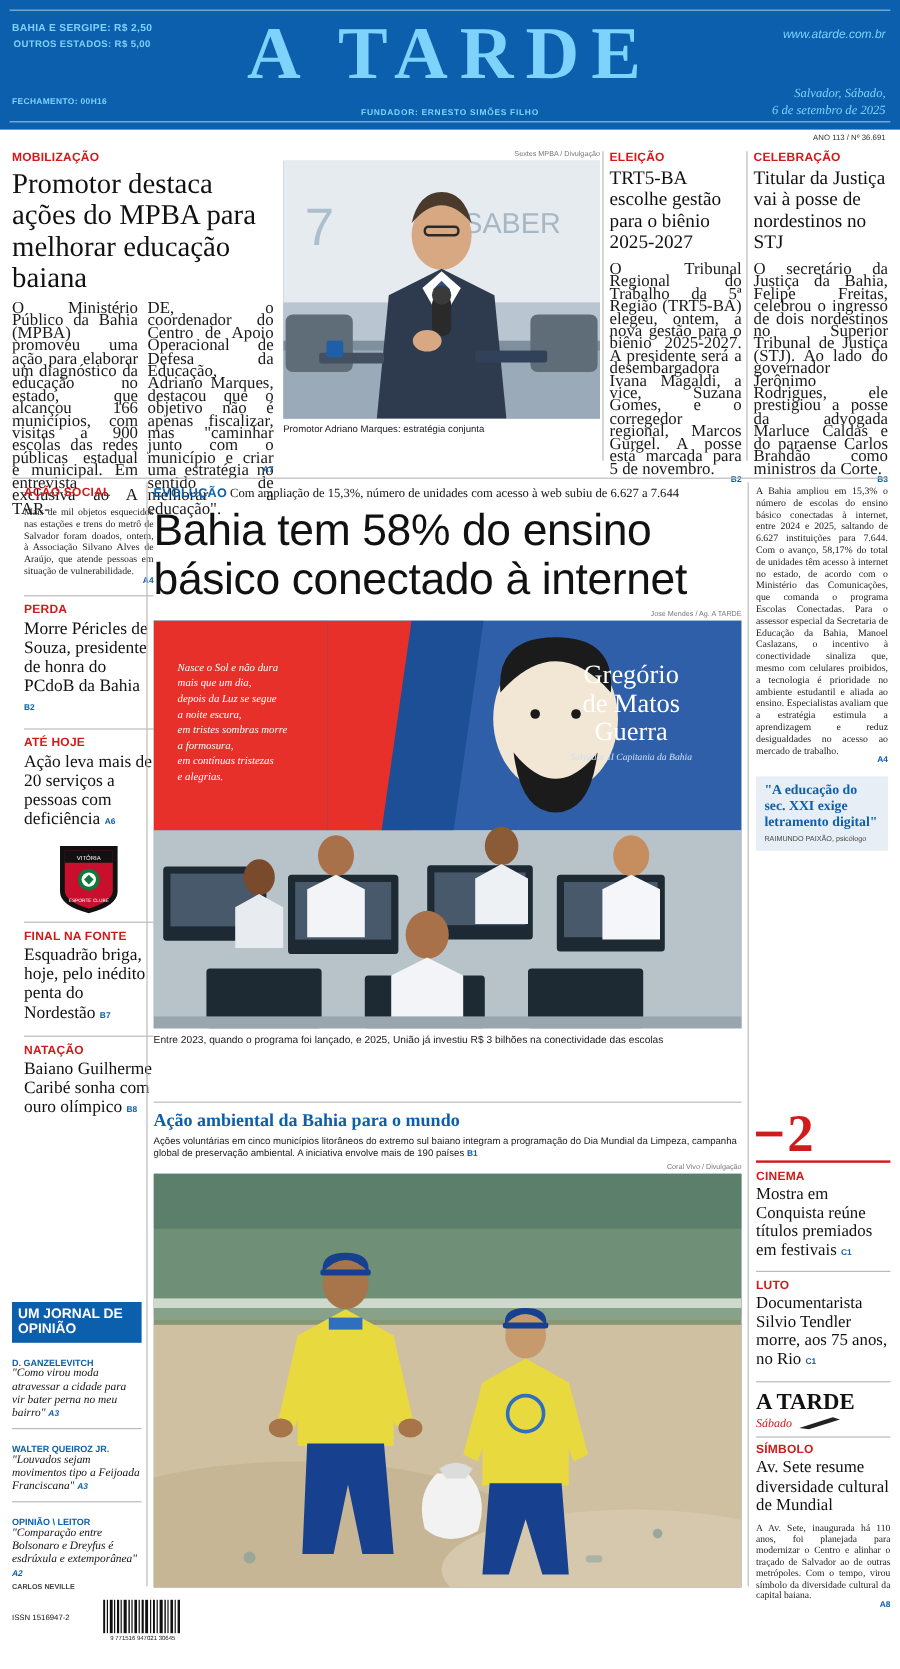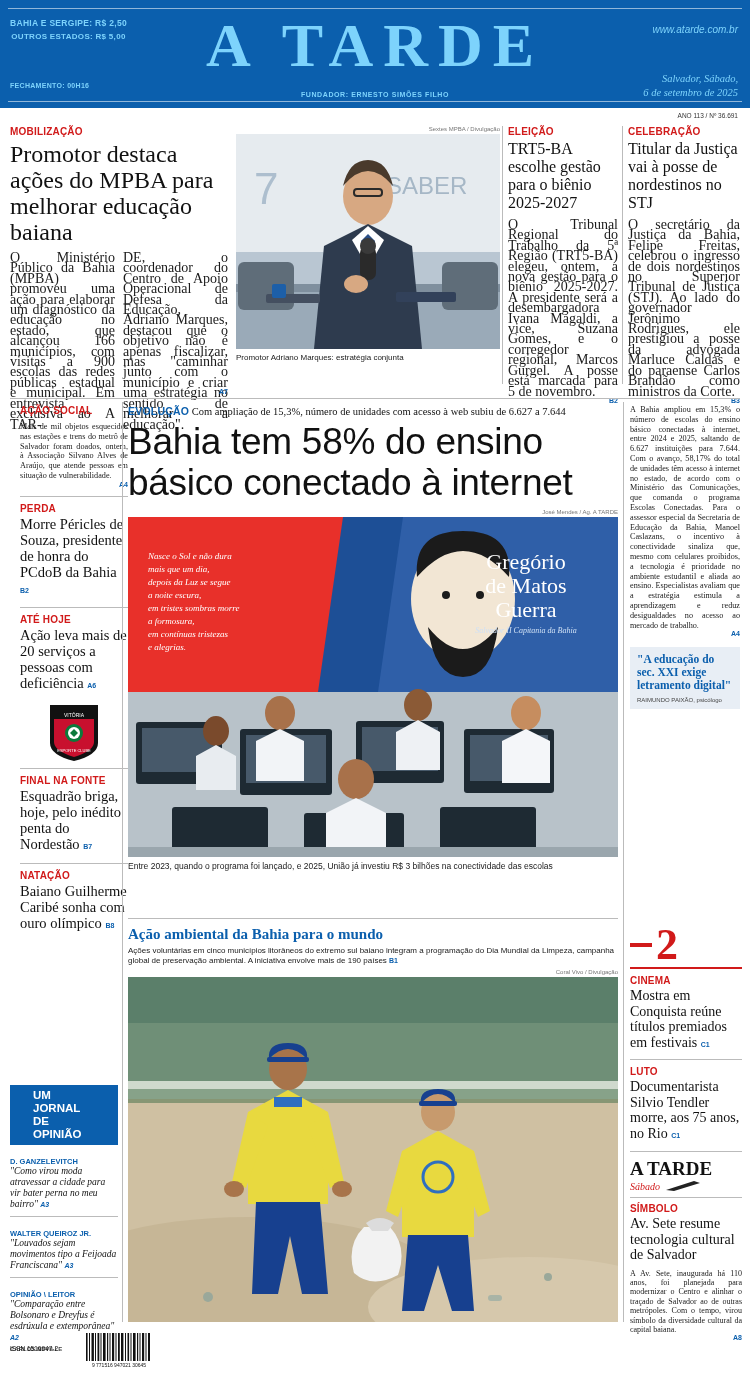--- a/index.html
+++ b/index.html
@@ -171,21 +171,21 @@
   .num2 {
     font-family:"Liberation Serif", serif; font-weight:bold; font-size:44px;
     color:#d11a1a; line-height:40px;
   }
   .dash { width:22px; height:4px; background:#d11a1a; }
 
   
   .opbox { position:absolute; left:10px; top:1085px; width:108px; }
   .opbox .hdr {
     background:#0b5fad; color:#fff; font-family:"Liberation Sans", sans-serif;
-    font-weight:bold; font-size:11.5px; line-height:13px; padding:4px 23px;
+    font-weight:bold; font-size:11.5px; line-height:13px; padding:4px 5px;
   }
   .opbox .item { margin-top:12px; }
   .opbox .q {
     font-family:"Liberation Serif", serif; font-style:italic; font-size:9.5px;
     line-height:11px; color:#111;
   }
   .opbox .auth {
     font-family:"Liberation Sans", sans-serif; font-weight:bold; font-size:7.5px;
     color:#0b5fad; margin-top:4px; text-transform:uppercase;
   }
@@ -516,21 +516,21 @@
       <div>
         <div class="atarde-mem">A TARDE</div>
         <div style="display:flex; align-items:center; gap:4px;">
           <span class="mem-sub">Sábado</span>
           <svg width="40" height="12" viewBox="0 0 40 12">
             <path d="M2 10 L30 1 L36 3 L10 11 Z" fill="#222"></path>
           </svg>
         </div>
         <div class="hline" style="position:relative; width:112px; margin:5px 0 5px 0;"></div>
         <div class="kicker">SÍMBOLO</div>
-        <h3>Av. Sete resume tecnologia cultural de Salvador</h3>
+        <h3>Av. Sete resume diversidade cultural de Mundial</h3>
         <p class="body-txt" style="margin:6px 0 0 0; font-size:8px; line-height:9.4px;">A Av. Sete, inaugurada há 110 anos, foi planejada para modernizar o Centro e alinhar o traçado de Salvador ao de outras metrópoles. Com o tempo, virou símbolo da diversidade cultural da capital baiana.</p>
         <div class="pg" style="text-align:right;">A8</div>
       </div>
     </div>
   </div>
 
   <div class="opbox">
     <div class="hdr">UM JORNAL DE OPINIÃO</div>
 
     <div class="item">

